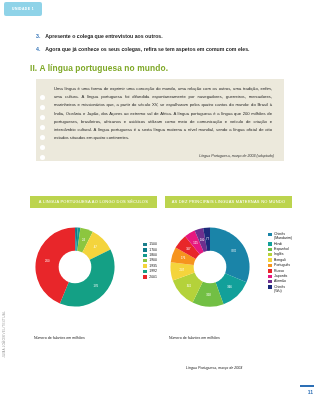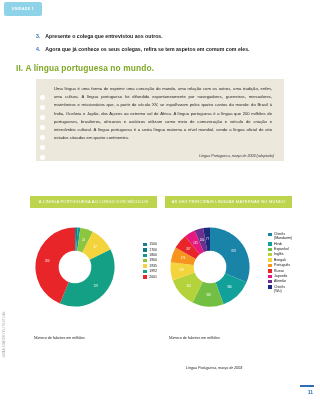--- a/index.html
+++ b/index.html
@@ -30,21 +30,21 @@
 
   
   .ex{position:absolute;display:flex;gap:5px;}
   .ex .num{color:#2d6fb5;font-weight:bold;font-size:5.2px;}
   .ex .txt{color:#1b1b1b;font-weight:bold;font-size:5.2px;}
   #ex3{left:36px;top:33px;}
   #ex4{left:36px;top:46px;}
 
   
   .section-head{
-    position:absolute;left:16px;top:63px;
+    position:absolute;left:30px;top:63px;
     color:#7fa828;font-weight:bold;font-size:8.4px;letter-spacing:.1px;
   }
 
   
   .textbox{
     position:absolute;left:36px;top:79px;width:248px;height:82px;
     background:#ece9dc;
   }
   .textbox .inner{
     padding:6px 12px 0 18px;

